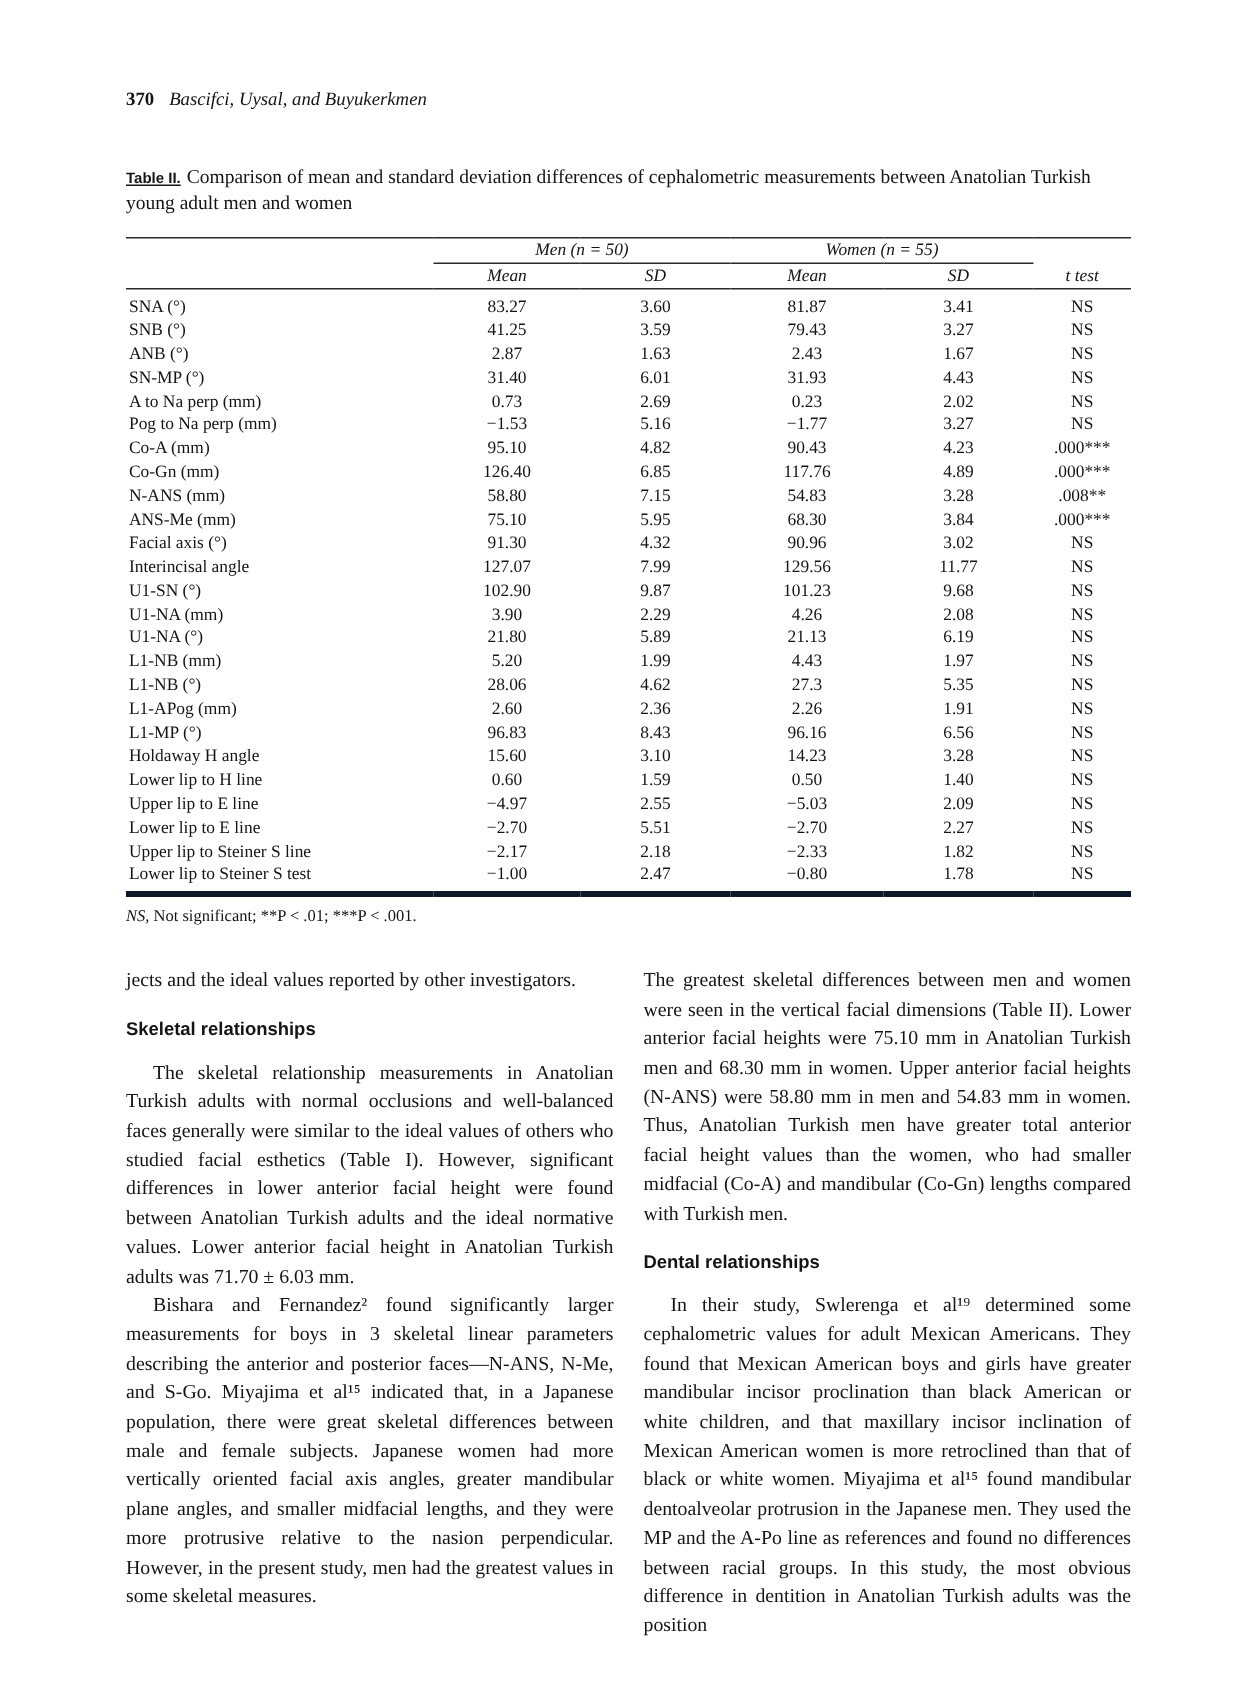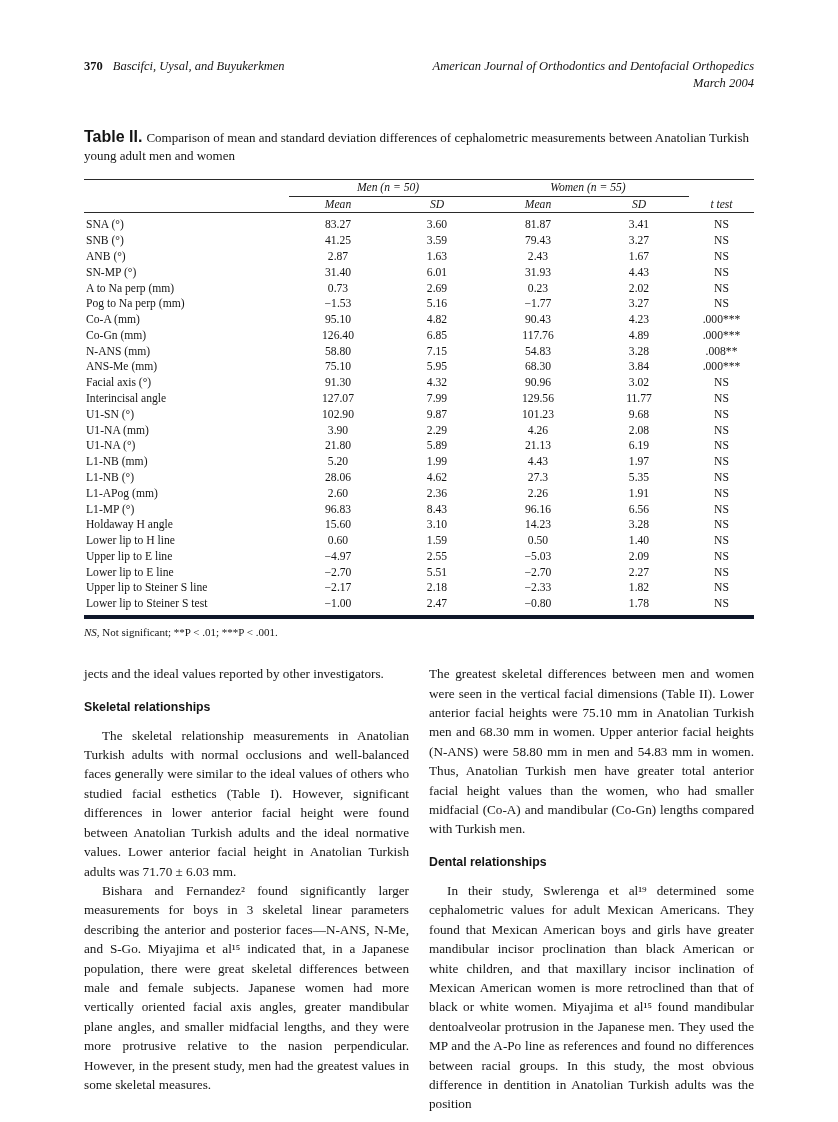--- a/index.html
+++ b/index.html
@@ -35,22 +35,23 @@
 
   
   .tcaption {
     font-size: 13px;
     line-height: 1.35;
     margin-bottom: 14px;
   }
   .tlabel {
     font-family: "Liberation Sans", sans-serif;
     font-weight: bold;
-    font-size: 16px;
+    font-size: 10px;
     margin-right: 4px;
+    text-decoration: underline;
   }
 
   
   table.ceph {
     border-collapse: collapse;
     width: 670px;
     font-size: 11.6px;
     border-top: 1px solid #2a2a2a;
     border-bottom: 4px solid #0f172a;
   }
@@ -112,24 +113,20 @@
 </style>
 </head>
 <body>
 
 <div class="page">
   <div class="content">
 
     <div class="runhead">
       <div class="left">
         <span class="page-num">370</span><span class="authors">Bascifci, Uysal, and Buyukerkmen</span>
-      </div>
-      <div class="right">
-        <div>American Journal of Orthodontics and Dentofacial Orthopedics</div>
-        <div>March 2004</div>
       </div>
     </div>
 
     <div class="tcaption">
       <span class="tlabel">Table II.</span><span>Comparison of mean and standard deviation differences of cephalometric measurements between Anatolian Turkish young adult men and women</span>
     </div>
 
     <table class="ceph">
       <colgroup>
         <col class="c-param">

